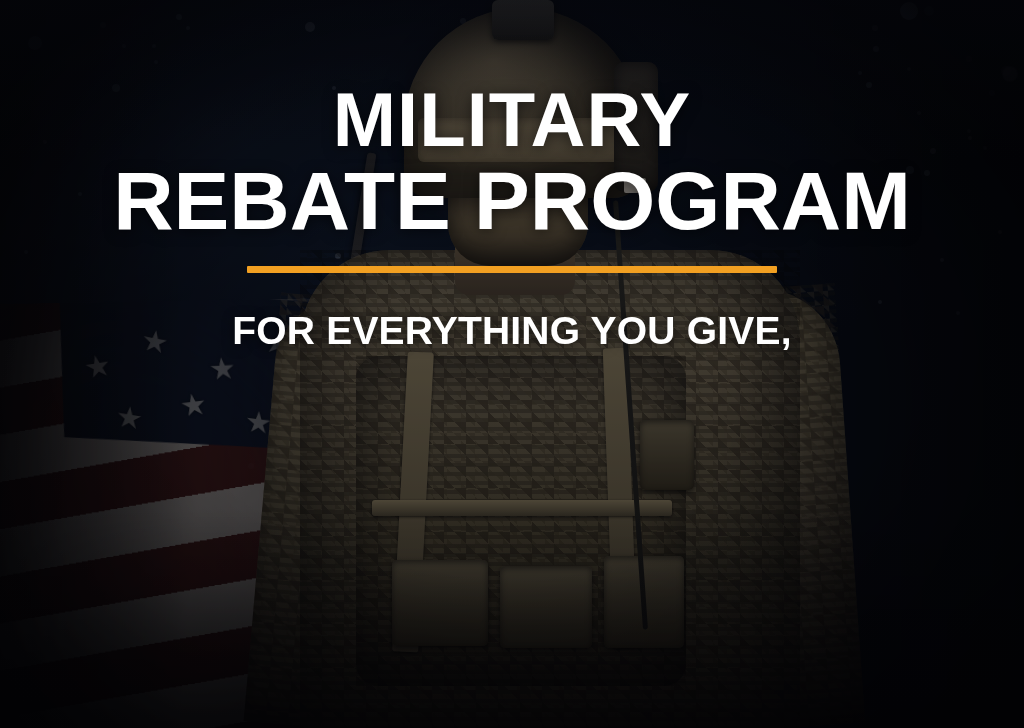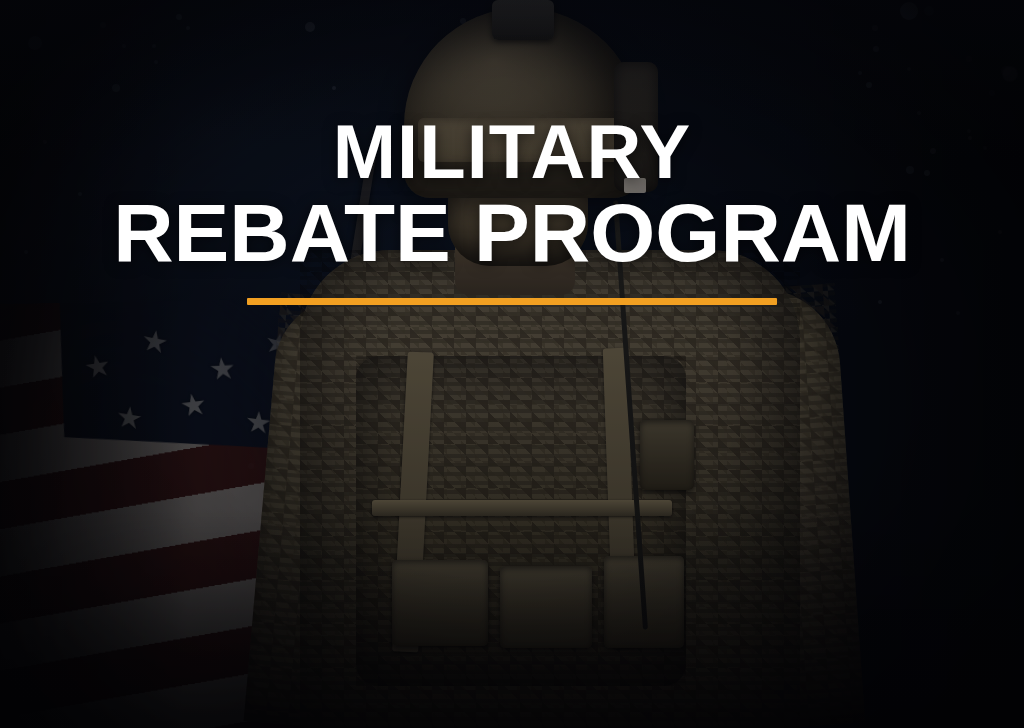--- a/index.html
+++ b/index.html
@@ -240,21 +240,21 @@
   .headline {
     color: #ffffff;
     font-weight: 700;
     letter-spacing: -0.5px;
     line-height: .95;
     text-align: center;
     text-shadow: 0 2px 14px rgba(0,0,0,.55);
     font-stretch: condensed;
   }
   .headline-1 {
-    margin-top: 116px;
+    margin-top: 84px;
     font-size: 76px;
     letter-spacing: 1px;
   }
   .headline-2 {
     margin-top: 6px;
     font-size: 82px;
     letter-spacing: 0px;
     transform: scaleX(1.02);
   }
   .divider {
@@ -378,15 +378,16 @@
 
   <div class="layer bg-vignette"></div>
   <div class="layer grade"></div>
   <div class="layer dim"></div>
 
   <div class="content">
     <div class="headline headline-1">MILITARY</div>
     <div class="headline headline-2">REBATE PROGRAM</div>
     <div class="divider" id="divider" style="background: rgb(242, 160, 34);"></div>
     <div class="subhead">
+      <span>FOR EVERYTHING YOU GIVE,</span>
     </div>
   </div>
 </div>
 
 </body></html>

